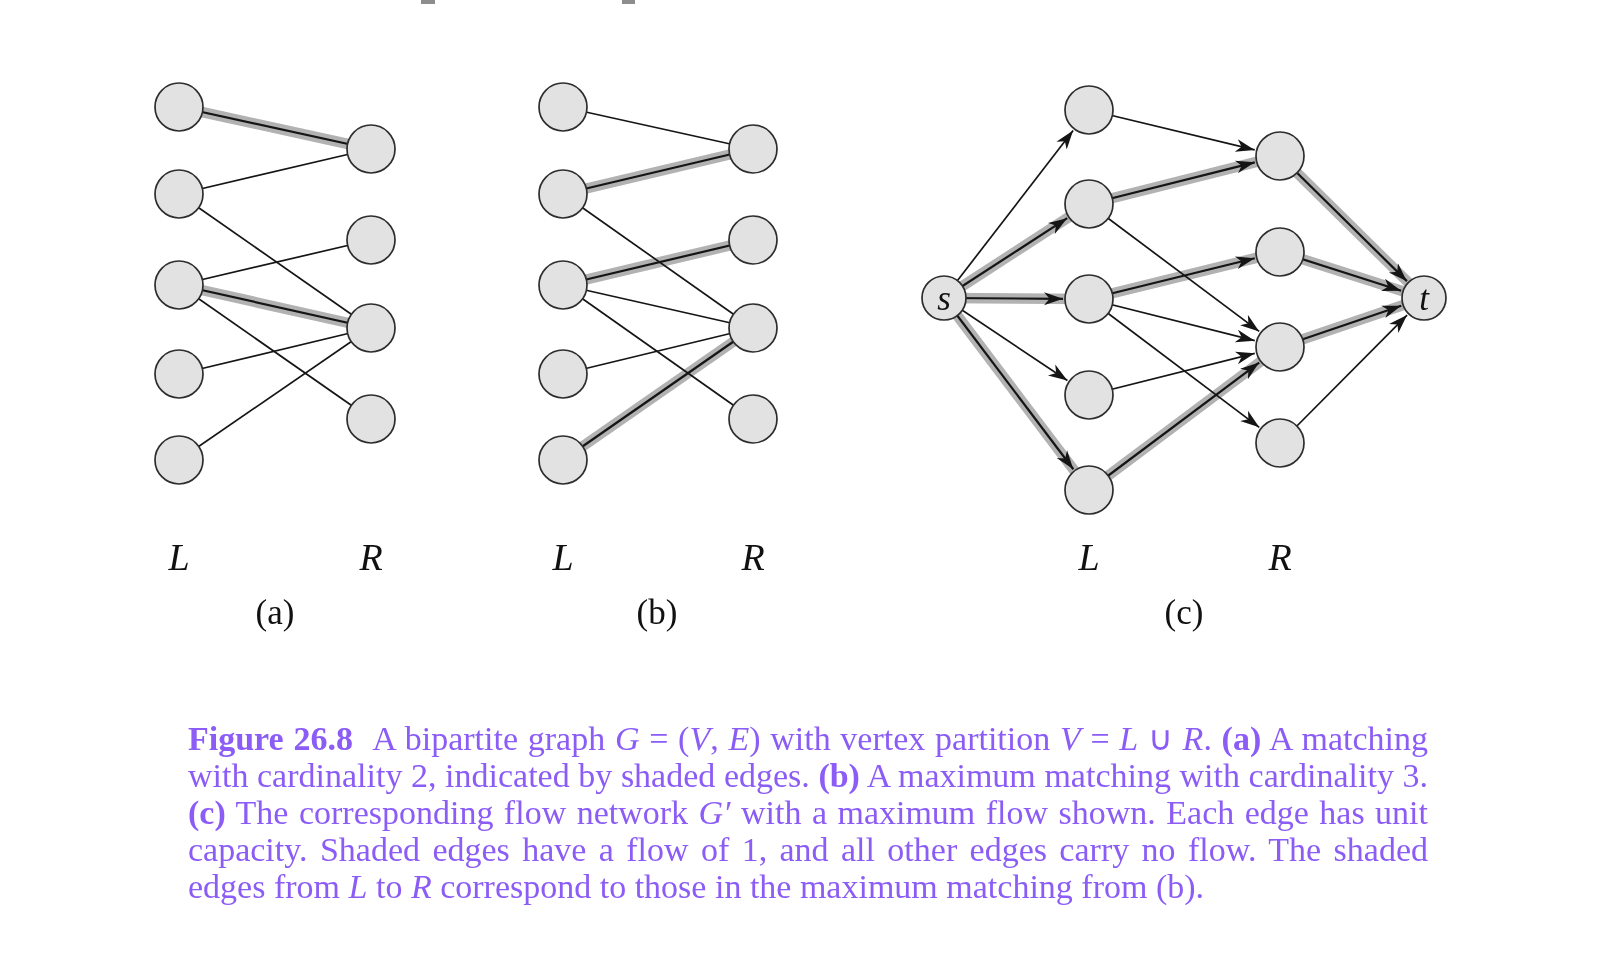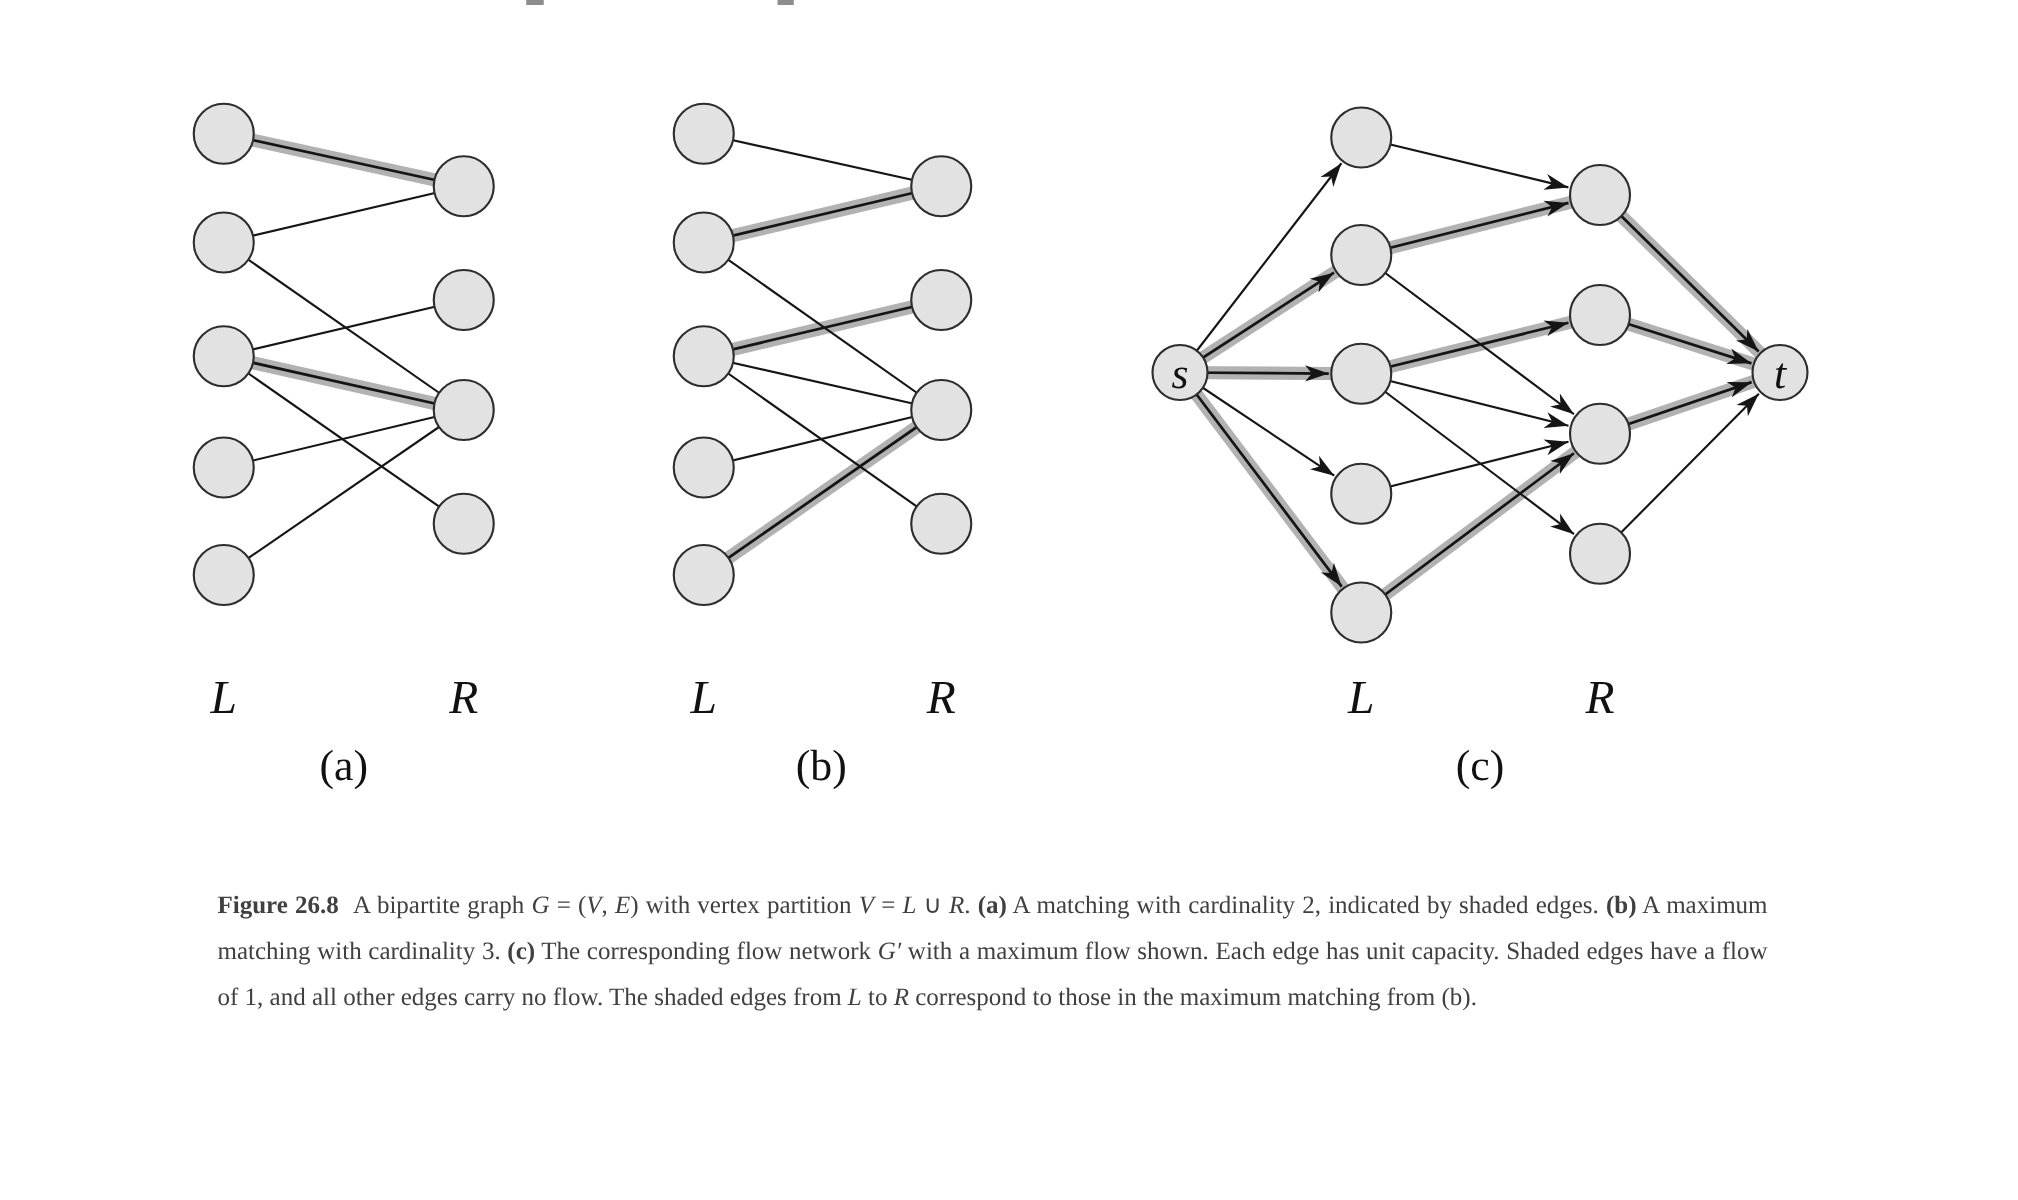--- a/index.html
+++ b/index.html
@@ -1,22 +1,22 @@
 <!DOCTYPE html>
 <html><head>
 <meta charset="utf-8">
 <style>
   html,body{margin:0;padding:0;}
   body{width:1614px;height:960px;background:#ffffff;position:relative;overflow:hidden;
        font-family:"Liberation Serif",serif;}
   .page{position:absolute;inset:0;background:#fff;}
   svg.figure{position:absolute;left:0;top:0;}
   .frag{position:absolute;background:#8d8d8d;}
-  .caption{position:absolute;left:172px;top:704px;width:1240px;margin:2px;
-           font-size:20px;line-height:37px;color:#404040;text-align:justify;
+  .caption{position:absolute;left:172px;top:704px;width:1240px;margin:16px;
+           font-size:34px;line-height:37px;color:#8b5cf6;text-align:justify;
            font-family:"Liberation Serif",serif;}
   .caption .b{font-weight:bold;}
   .caption .i{font-style:italic;}
   .set-label{font-family:"Liberation Serif",serif;font-style:italic;font-size:38px;
              text-anchor:middle;fill:#111;}
   .st-label{font-family:"Liberation Serif",serif;font-style:italic;font-size:35px;
             text-anchor:middle;fill:#111;}
   .sub-label{font-family:"Liberation Serif",serif;font-size:35px;text-anchor:middle;fill:#111;}
 </style>
 </head>

